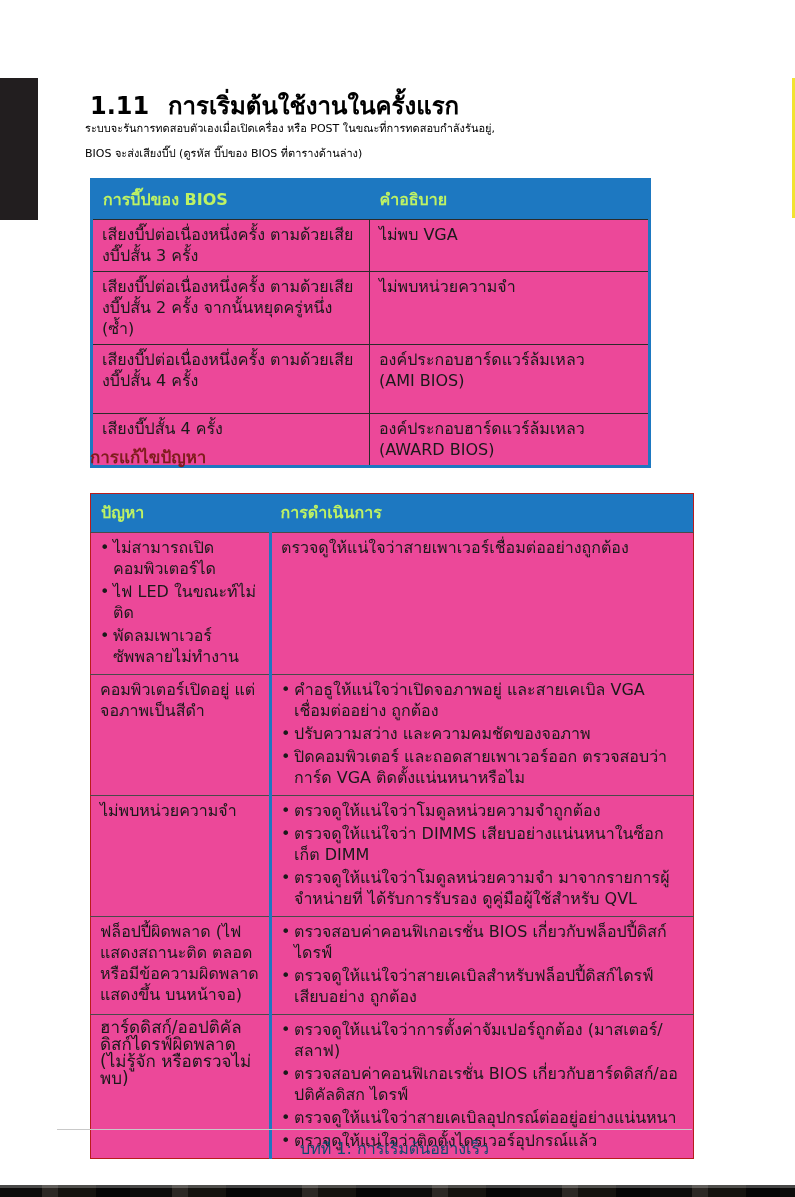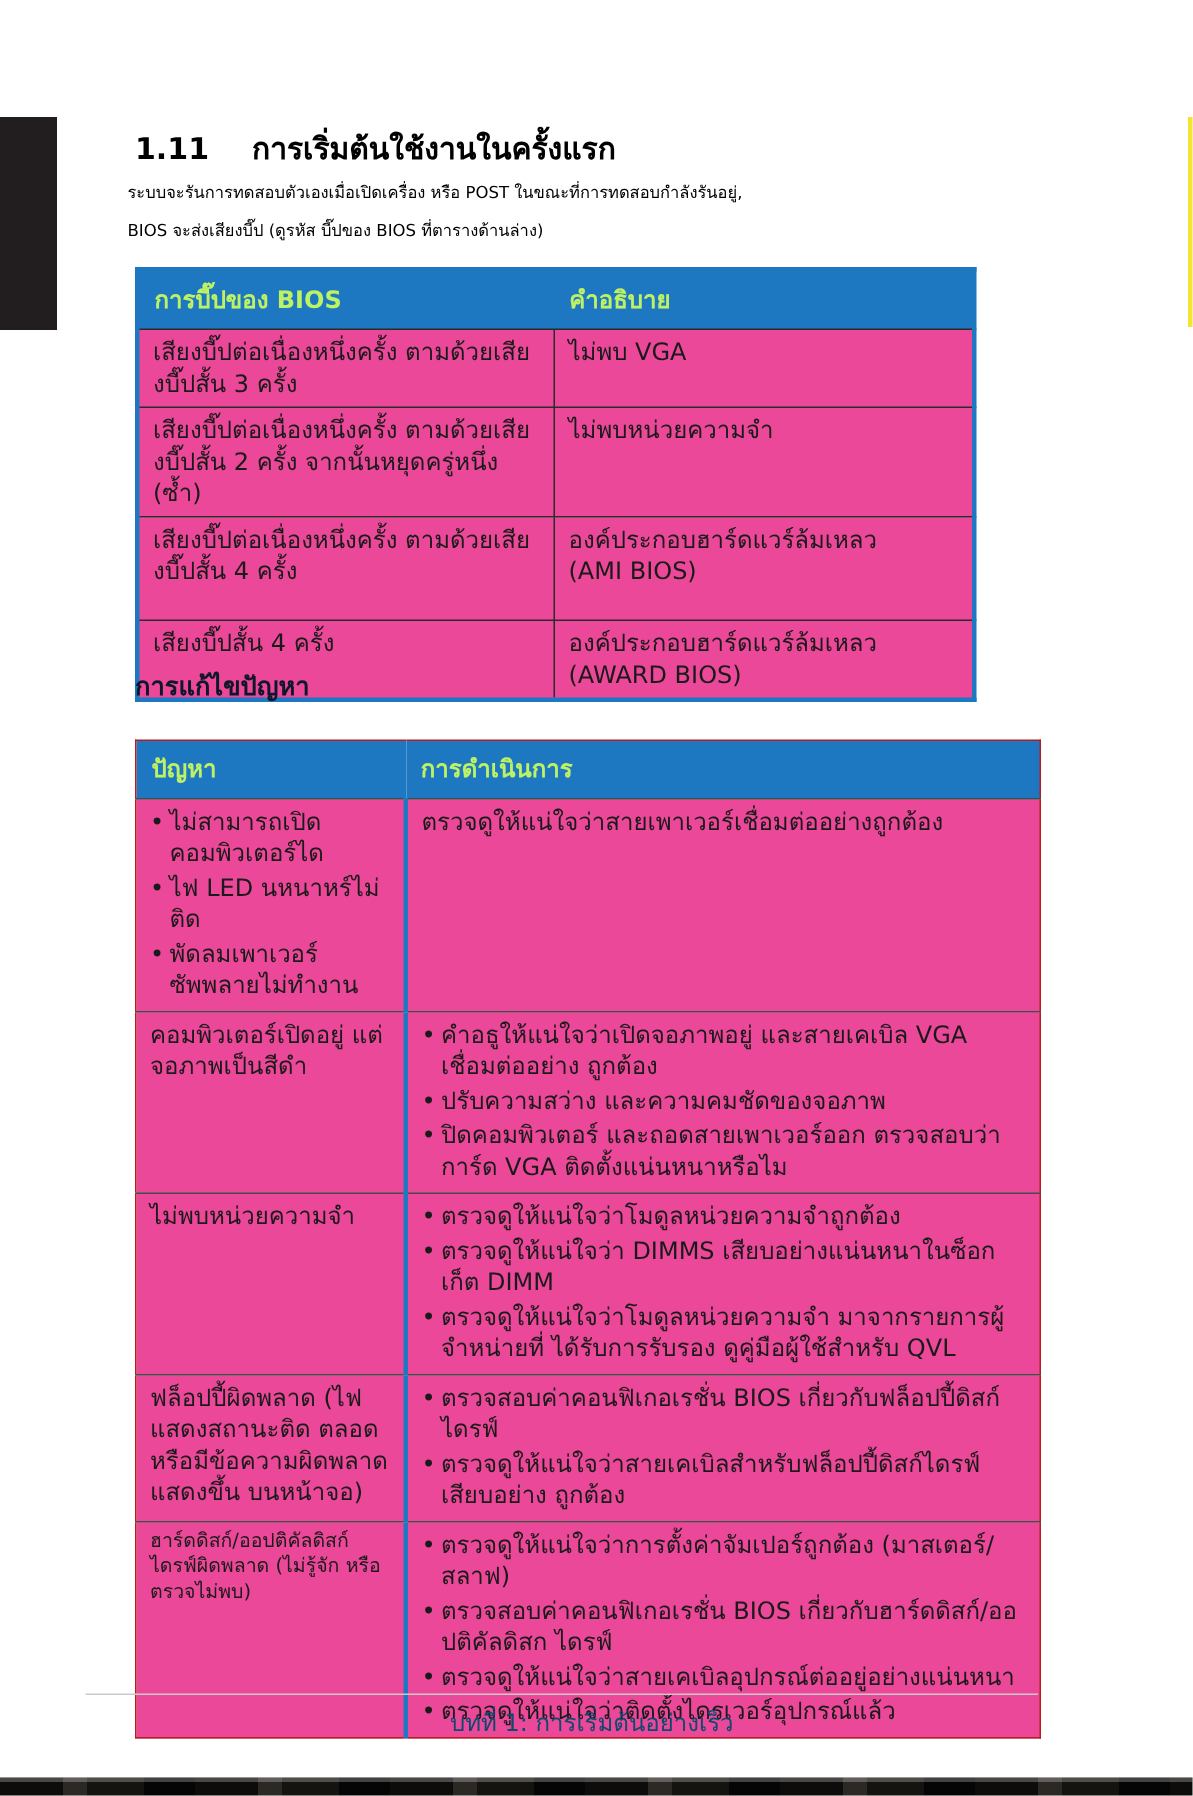--- a/index.html
+++ b/index.html
@@ -8,49 +8,49 @@
     font-family:"DejaVu Sans","Liberation Sans",sans-serif;
     color:#1a1a1a;overflow:hidden;
   }
   .abs{position:absolute;}
 
   
   .chapter-tab{left:0;top:78px;width:38px;height:142px;background:#221e1f;}
   .edge-strip{right:0;top:78px;width:3px;height:140px;background:#f2e430;}
 
   
-  .sec-title{left:90px;top:70px;font-size:20px;font-weight:bold;color:#000;white-space:nowrap;}
+  .sec-title{left:90px;top:70px;font-size:24px;font-weight:bold;color:#000;white-space:nowrap;}
   .sec-title .num{display:inline-block;width:78px;}
 
   
   .intro{left:85px;top:116px;width:660px;font-size:11px;line-height:25px;color:#000000;}
   .intro div{white-space:nowrap;}
 
   
   table{border-collapse:collapse;table-layout:fixed;}
   th{background:#1d78c1;color:#bef264;font-weight:bold;font-size:16px;text-align:left;
      padding:6px 10px 7px 10px;border:0;}
   td{vertical-align:top;padding:4px 9px 5px 9px;font-size:16px;line-height:21px;background:#ec4899;}
 
   
   .beep-table{left:90px;top:178px;width:558px;border:3px solid #1d78c1;}
   .beep-table col.c1{width:278px;} .beep-table col.c2{width:280px;}
   .beep-table td{border:1px solid #2b2b2b;}
   .beep-table th{border-bottom:1px solid #2b2b2b;}
 
   
-  .trouble-heading{left:90px;top:443px;font-size:17px;font-weight:bold;color:#0f172a;}
+  .trouble-heading{left:90px;top:443px;font-size:17px;font-weight:bold;color:#7f1d1d;}
 
   
   .trouble-table{left:90px;top:493px;width:603px;border:1px solid #b91c1c;}
   .trouble-table col.c1{width:180px;} .trouble-table col.c2{width:423px;}
   .trouble-table td{border-top:1px solid #4a4a4a;}
   .trouble-table td.probcell{border-right:3px solid #1d78c1;}
   .trouble-table th.actionhead{border-left:0;}
-  .small-text{font-size:13px;line-height:17px;}
+  .small-text{font-size:17px;line-height:17px;}
 
   ul.bullets{margin:0;padding:0;list-style:none;}
   ul.bullets li{position:relative;padding-left:13px;margin:0 0 2px 0;}
   ul.bullets li::before{content:"\2022";position:absolute;left:0;top:0;}
 
   
   .footer-rule{left:57px;top:1129px;width:635px;height:1px;background:#c9c9c9;}
   .footer-text{left:300px;top:1136px;width:390px;text-align:left;font-size:16px;color:#0c4a6e;}
 
   
@@ -116,21 +116,21 @@
   <tbody>
       <tr>
     <th>ปัญหา</th>
     <th class="actionhead">การดำเนินการ</th>
   </tr>
 
   <tr style="height:66px;">
     <td class="probcell">
       <ul class="bullets">
         <li>ไม่สามารถเปิดคอมพิวเตอร์ได</li>
-        <li>ไฟ LED นหนาหร์ไม่ติด</li>
+        <li>ไฟ LED ในขณะท์ไม่ติด</li>
         <li>พัดลมเพาเวอร์ซัพพลายไม่ทำงาน</li>
       </ul>
     </td>
     <td>ตรวจดูให้แน่ใจว่าสายเพาเวอร์เชื่อมต่ออย่างถูกต้อง</td>
   </tr>
 
   <tr style="height:110px;">
     <td class="probcell">คอมพิวเตอร์เปิดอยู่ แต่จอภาพเป็นสีดำ</td>
     <td>
       <ul class="bullets">

